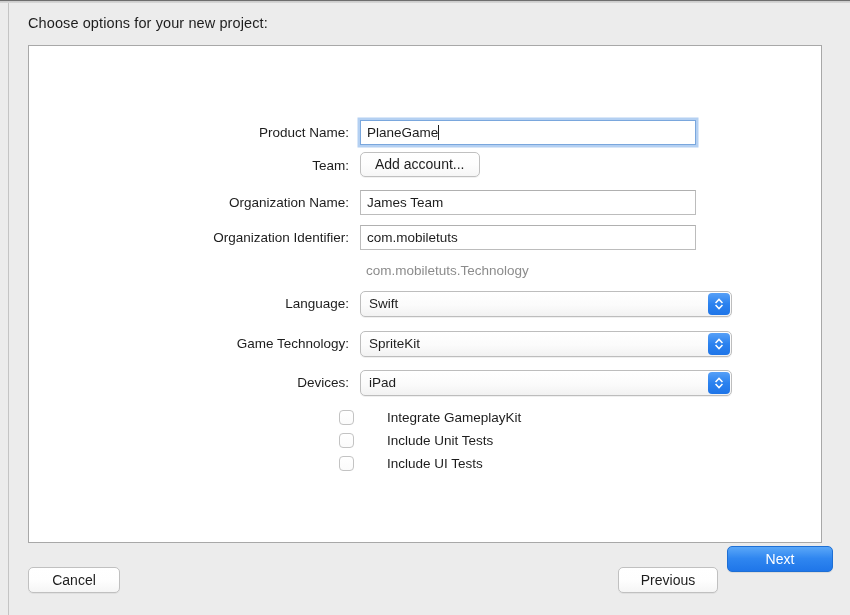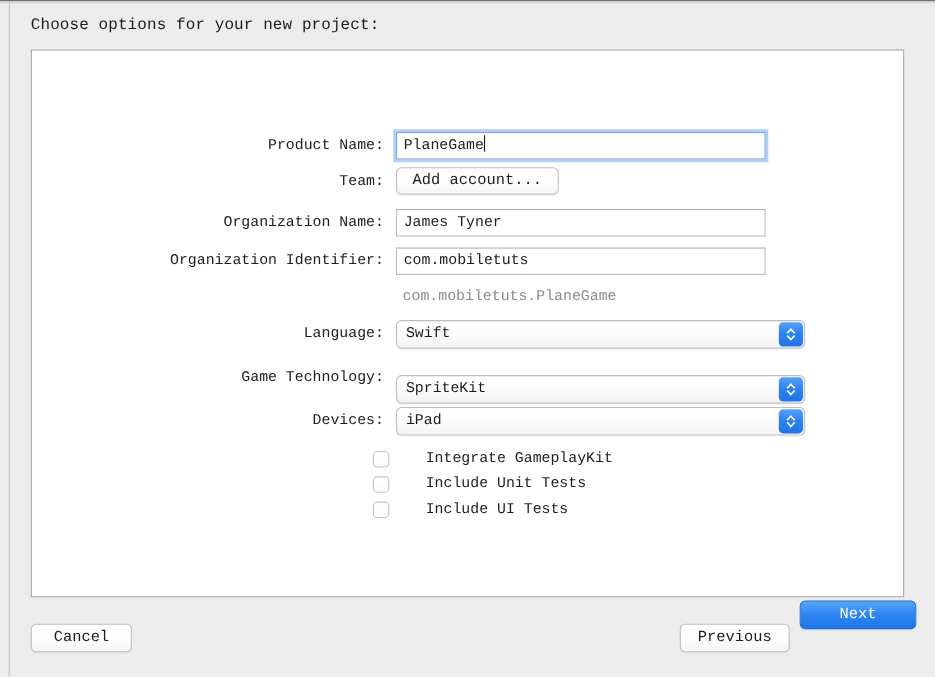--- a/index.html
+++ b/index.html
@@ -15,21 +15,20 @@
     overflow: hidden;
   }
 
   
   #window {
     position: absolute;
     left: 0; top: 0;
     width: 850px; height: 615px;
     background: #ececec;
     box-sizing: border-box;
-    font-family: Liberation Mono, monospace;
   }
   #top-rule {
     position: absolute;
     left: 0; top: 0;
     width: 850px; height: 3px;
     background: linear-gradient(to bottom, #6e6e6e 0px, #6e6e6e 1px, #c9c9c9 1px, #d8d8d8 3px);
   }
   #left-rule {
     position: absolute;
     left: 8px; top: 3px;
@@ -242,55 +241,55 @@
       <div class="row" style="top:106px; width:794px;">
         <div class="lbl" style="right:474px;">Team:</div>
         <div class="ctl" style="top:0px;">
           <div class="pushbutton">Add account...</div>
         </div>
       </div>
 
       <div class="row" style="top:143px; width:794px;">
         <div class="lbl" style="right:474px;">Organization Name:</div>
         <div class="ctl" style="top:1px;">
-          <div class="textfield">James Tyner</div>
+          <div class="textfield">James Team</div>
         </div>
       </div>
 
       <div class="row" style="top:178px; width:794px;">
         <div class="lbl" style="right:474px;">Organization Identifier:</div>
         <div class="ctl" style="top:1px;">
           <div class="textfield">com.mobiletuts</div>
         </div>
       </div>
 
       <div class="row" style="top:211px; width:794px;">
         <div class="ctl" style="top:1px;">
-          <div class="statictext">com.mobiletuts.PlaneGame</div>
+          <div class="statictext">com.mobiletuts.Technology</div>
         </div>
       </div>
 
       <div class="row" style="top:244px; width:794px;">
         <div class="lbl" style="right:474px;">Language:</div>
         <div class="ctl" style="top:1px;">
           <div class="popup">
             <span class="val">Swift</span>
             <span class="stepper">
               <svg width="22" height="22" viewBox="0 0 22 22">
                 <path d="M11 5.2 L15 9.6 L13.9 10.5 L11 7.4 L8.1 10.5 L7 9.6 Z" fill="#ffffff"></path>
                 <path d="M11 16.8 L15 12.4 L13.9 11.5 L11 14.6 L8.1 11.5 L7 12.4 Z" fill="#ffffff"></path>
               </svg>
             </span>
           </div>
         </div>
       </div>
 
       <div class="row" style="top:284px; width:794px;">
         <div class="lbl" style="right:474px;">Game Technology:</div>
-        <div class="ctl" style="top:11px;text-align:right;">
+        <div class="ctl" style="top:1px;text-align:right;">
           <div class="popup">
             <span class="val">SpriteKit</span>
             <span class="stepper">
               <svg width="22" height="22" viewBox="0 0 22 22">
                 <path d="M11 5.2 L15 9.6 L13.9 10.5 L11 7.4 L8.1 10.5 L7 9.6 Z" fill="#ffffff"></path>
                 <path d="M11 16.8 L15 12.4 L13.9 11.5 L11 14.6 L8.1 11.5 L7 12.4 Z" fill="#ffffff"></path>
               </svg>
             </span>
           </div>
         </div>

